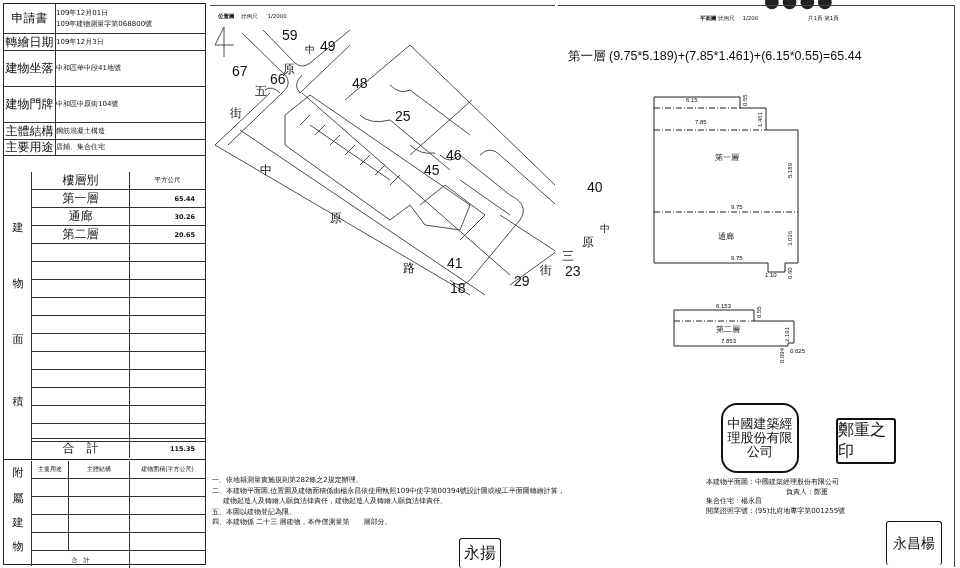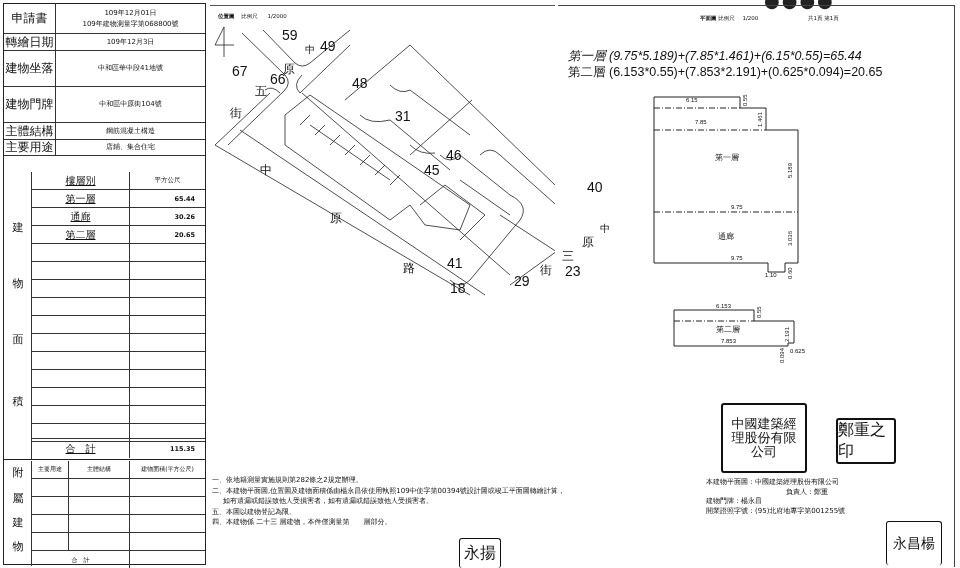--- a/index.html
+++ b/index.html
@@ -3,28 +3,28 @@
 <meta charset="utf-8">
 <style>
   * { box-sizing: border-box; margin: 0; padding: 0; }
   html, body { width: 960px; height: 568px; background: #ffffff; overflow: hidden; }
   body { position: relative; font-family: "DejaVu Sans", sans-serif; color: #111; }
 
   
   .left-panel { position: absolute; left: 3px; top: 3px; width: 203px; height: 562px; border: 1.5px solid #222; }
   .row { position: absolute; left: 0; width: 100%; border-bottom: 1px solid #333; display: flex; }
   .row .lbl { width: 52px; border-right: 1px solid #333; display: flex; align-items: center; justify-content: center; font-size: 12px; }
-  .row .val { flex: 1; display: flex; flex-direction: column; align-items: center; justify-content: center; font-size: 7px; line-height: 11px; }
+  .row .val { flex: 1; display: flex; flex-direction: column; align-items: flex-start; justify-content: center; font-size: 7px; line-height: 11px; }
 
   .bldg-area { position: absolute; left: 0; top: 168px; width: 100%; height: 288px; border-bottom: 1.5px solid #222; }
   .vert-lbl { position: absolute; left: 0; top: 0; width: 28px; height: 100%; border-right: 1px solid #333; }
   .vert-lbl span { position: absolute; left: 0; width: 28px; text-align: center; font-size: 11px; }
   .sub-table { position: absolute; left: 28px; top: 0; right: 0; }
   .sub-row { height: 18px; border-bottom: 1px solid #333; display: flex; }
-  .sub-row .c1 { width: 98px; border-right: 1px solid #333; font-size: 10px; display: flex; align-items: center; justify-content: center; text-decoration: underline; }
+  .sub-row .c1 { width: 98px; border-right: 1px solid #333; font-size: 12px; display: flex; align-items: center; justify-content: center; }
   .sub-row .c2 { flex: 1; font-size: 6.5px; display: flex; align-items: center; justify-content: flex-end; padding-right: 10px; font-weight: bold; }
   .sub-row.hdr .c2 { justify-content: center; font-weight: normal; padding-right: 0; }
   .sub-row.total { position: absolute; left: 0; right: 0; top: 266px; border-bottom: none; border-top: 1px solid #333; height: 20px; }
 
   .attach-area { position: absolute; left: 0; top: 457px; width: 100%; height: 105px; }
   .attach-area .vert-lbl span { font-size: 11px; }
   .att-table { position: absolute; left: 28px; top: 0; right: 0; }
   .att-row { height: 18px; border-bottom: 1px solid #333; display: flex; font-size: 6px; }
   .att-row .a1 { width: 37px; border-right: 1px solid #333; display: flex; align-items: center; justify-content: center; }
   .att-row .a2 { width: 61px; border-right: 1px solid #333; display: flex; align-items: center; justify-content: center; }
@@ -51,21 +51,21 @@
   .room { position: absolute; font-size: 8px; }
 
   
   .notes { position: absolute; left: 212px; top: 475px; font-size: 7px; line-height: 10.5px; white-space: nowrap; }
   .notes .indent { padding-left: 11px; }
 
   .sign { position: absolute; left: 706px; top: 478px; font-size: 7px; line-height: 9.5px; white-space: nowrap; }
   .sign .center { padding-left: 80px; }
 
   .seal { position: absolute; border: 2px solid #111; border-radius: 3px; display: flex; align-items: center; justify-content: center; font-family: "DejaVu Serif", serif; color: #111; }
-  .seal-big { left: 721px; top: 403px; width: 86px; height: 70px; font-size: 13px; line-height: 14px; text-align: center; padding: 3px; flex-wrap: wrap; }
+  .seal-big { left: 721px; top: 403px; width: 78px; height: 70px; font-size: 13px; line-height: 14px; text-align: center; padding: 3px; flex-wrap: wrap; border-radius: 16px; }
   .seal-small { left: 836px; top: 418px; width: 60px; height: 46px; font-size: 16px; }
   .seal-yang { left: 886px; top: 521px; width: 56px; height: 44px; border: 1.5px solid #111; font-size: 14px; border-bottom: none; }
   .seal-yong { left: 459px; top: 538px; width: 42px; height: 30px; border: 1.5px solid #111; font-size: 16px; border-bottom: none; }
   .top-mark { position: absolute; left: 764px; top: -10px; font-size: 18px; font-weight: bold; letter-spacing: 2px; color: #222; }
 </style>
 </head>
 <body>
 
 <div class="left-panel">
   <div class="row" style="top:0;height:30px;">
@@ -258,21 +258,21 @@
       <path d="M150 110 Q160 120 180 115 L240 165"></path>
       <path d="M200 140 Q210 150 225 148"></path>
     </g>
   </svg>
 
   <span class="lot" style="left:72px;top:22px;">59</span>
   <span class="lot" style="left:99px;top:33px;margin-left:11px;">49</span>
   <span class="lot" style="left:22px;top:58px;">67</span>
   <span class="lot" style="left:60px;top:66px;">66</span>
   <span class="lot" style="left:142px;top:70px;">48</span>
-  <span class="lot" style="left:185px;top:103px;">31</span>
+  <span class="lot" style="left:185px;top:103px;">25</span>
   <span class="lot" style="left:236px;top:142px;">46</span>
   <span class="lot" style="left:214px;top:157px;">45</span>
   <span class="lot" style="left:377px;top:174px;">40</span>
   <span class="lot" style="left:237px;top:250px;">41</span>
   <span class="lot" style="left:240px;top:275px;">18</span>
   <span class="lot" style="left:304px;top:268px;">29</span>
   <span class="lot" style="left:355px;top:258px;">23</span>
 
   <span class="road-char" style="left:95px;top:38px;font-size:10px;">中</span>
   <span class="road-char" style="left:73px;top:56px;">原</span>
@@ -289,22 +289,21 @@
 <span class="road-char" style="left:540px;top:262px;">街</span>
 
 <div class="top-mark">●●●●</div>
 <div class="plan-frame">
   <div class="plan-hdr">
     <b>平面圖</b>
     <span>比例尺</span>
     <span style="margin-left:6px;">1/200</span>
     <span class="pg">共1頁 第1頁</span>
   </div>
-  <div class="formula" style="top:42px;font-style:italic;">第一層 (9.75*5.189)+(7.85*1.461)+(6.15*0.55)=65.44</div>
-  <div class="formula" style="top:58px;">第二層 (6.153*0.55)+(7.853*2.191)+(0.625*0.094)=20.65</div>
+  <div class="formula" style="top:42px;">第一層 (9.75*5.189)+(7.85*1.461)+(6.15*0.55)=65.44</div>
 
   <svg class="plan-svg" width="397" height="380" viewBox="0 0 397 380">
     <g fill="none" stroke="#222" stroke-width="1">
 
       <path d="M96 91 L182 91 L182 102 L208 102 L208 124 L240 124 L240 257 L227 257 L227 266 L210 266 L210 257 L96 257 Z"></path>
       <path d="M96 102 L182 102" stroke-dasharray="6,2,1,2"></path>
       <path d="M96 124 L208 124" stroke-dasharray="6,2,1,2"></path>
       <path d="M96 206 L240 206" stroke-dasharray="6,2,1,2"></path>
 
       <path d="M116 304 L196 304 L196 315 L236 315 L236 337 L230 337 L230 340 L116 340 Z"></path>
@@ -331,28 +330,28 @@
   <span class="room" style="left:158px;top:318px;">第二層</span>
   <span class="dim-v" style="left:226px;top:336px;">2.191</span>
   <span class="dim" style="left:163px;top:332px;">7.853</span>
   <span class="dim-v" style="left:221px;top:357px;">0.094</span>
   <span class="dim" style="left:232px;top:342px;">0.625</span>
 </div>
 
 <div class="notes">
   <div>一、依地籍測量實施規則第282條之2規定辦理。</div>
   <div>二、本建物平面圖,位置圖及建物面積係由楊永昌依使用執照109中使字第00394號設計圖或竣工平面圖轉繪計算，</div>
-  <div class="indent">如有遺漏或錯誤致他人受損害者，如有遺漏或錯誤致他人受損害者。</div>
+  <div class="indent">建物起造人及轉繪人願負法律責任，建物起造人及轉繪人願負法律責任。</div>
   <div>五、本圖以建物登記為限。</div>
   <div>四、本建物係 二十三 層建物，本件僅測量第　　層部分。</div>
 </div>
 
 <div class="sign">
   <div>本建物平面圖：中國建築經理股份有限公司</div>
   <div class="center">負責人：鄭重</div>
-  <div>建物門牌：楊永昌</div>
+  <div>集合住宅：楊永昌</div>
   <div>開業證照字號：(95)北府地專字第001255號</div>
 </div>
 
 <div class="seal seal-big">中國建築經理股份有限公司</div>
 <div class="seal seal-small">鄭重之印</div>
 <div class="seal seal-yang">永昌楊</div>
 <div class="seal seal-yong">永揚</div>
 
 </body></html>

